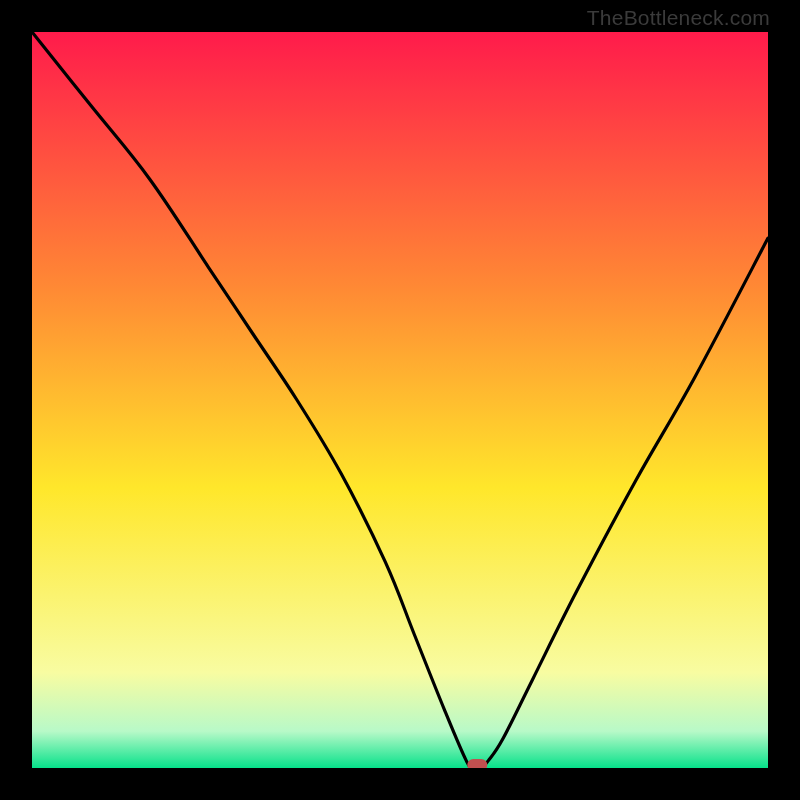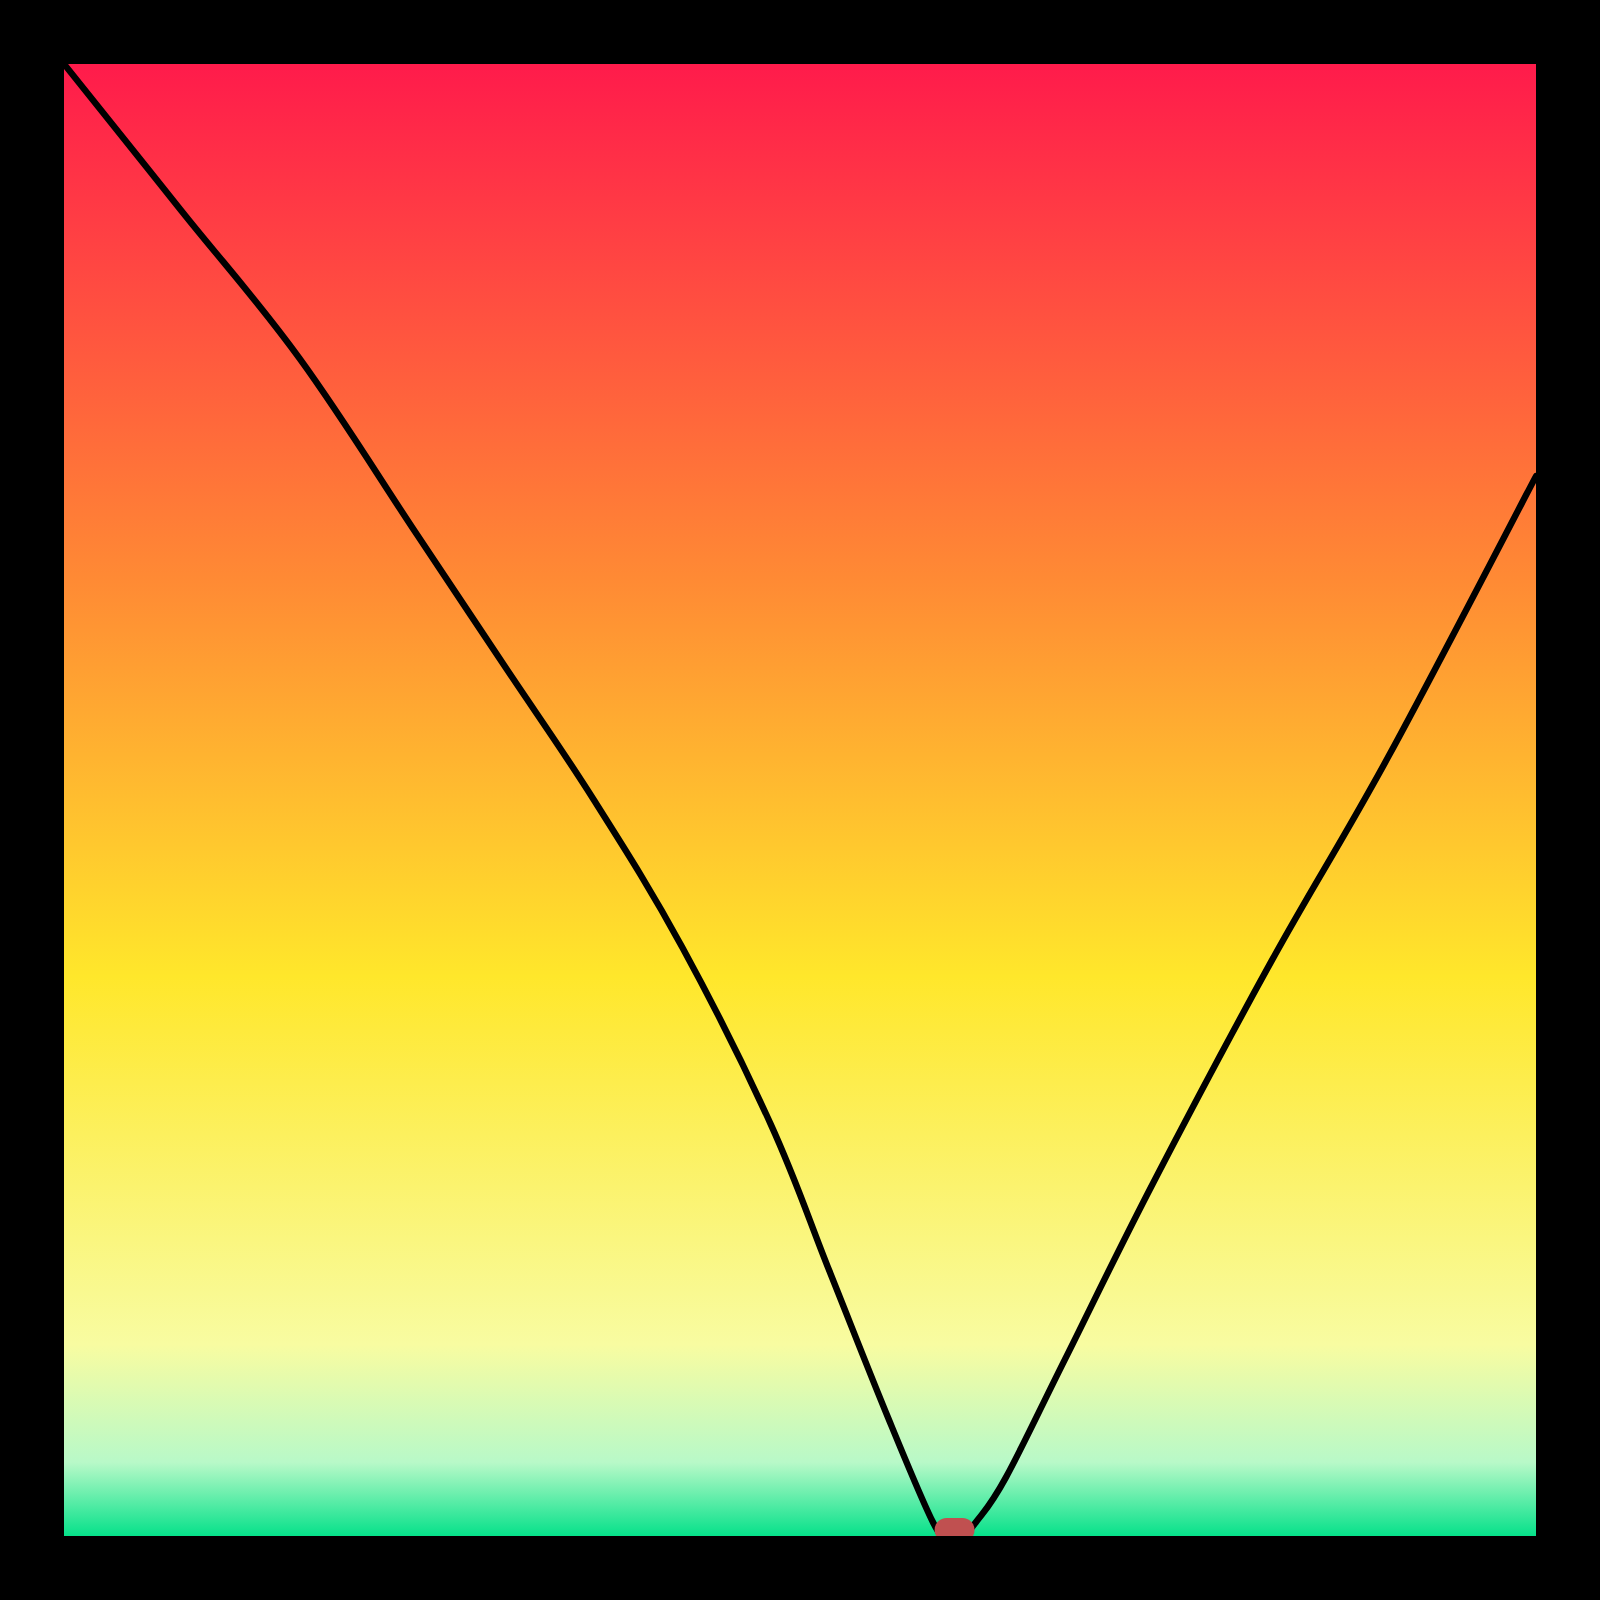--- a/index.html
+++ b/index.html
@@ -37,20 +37,21 @@
     color: #3b3b3b;
     font-size: 21px;
     font-weight: 500;
     letter-spacing: 0.2px;
   }
 </style>
 </head>
 <body>
 
 <div class="frame">
+  <div class="watermark">TheBottleneck.com</div>
   <div class="plot-area">
     <svg viewBox="0 0 736 736" preserveAspectRatio="none">
       <defs>
         <linearGradient id="bg-grad" x1="0" y1="0" x2="0" y2="1">
           <stop id="g0" offset="0%" stop-color="#ff1b4b"></stop>
           <stop id="g1" offset="35%" stop-color="#ff8a34"></stop>
           <stop id="g2" offset="62%" stop-color="#ffe72b"></stop>
           <stop id="g3" offset="87%" stop-color="#f8fca1"></stop>
           <stop id="g4" offset="95%" stop-color="#b8f9c8"></stop>
           <stop id="g5" offset="100%" stop-color="#06e18a"></stop>

